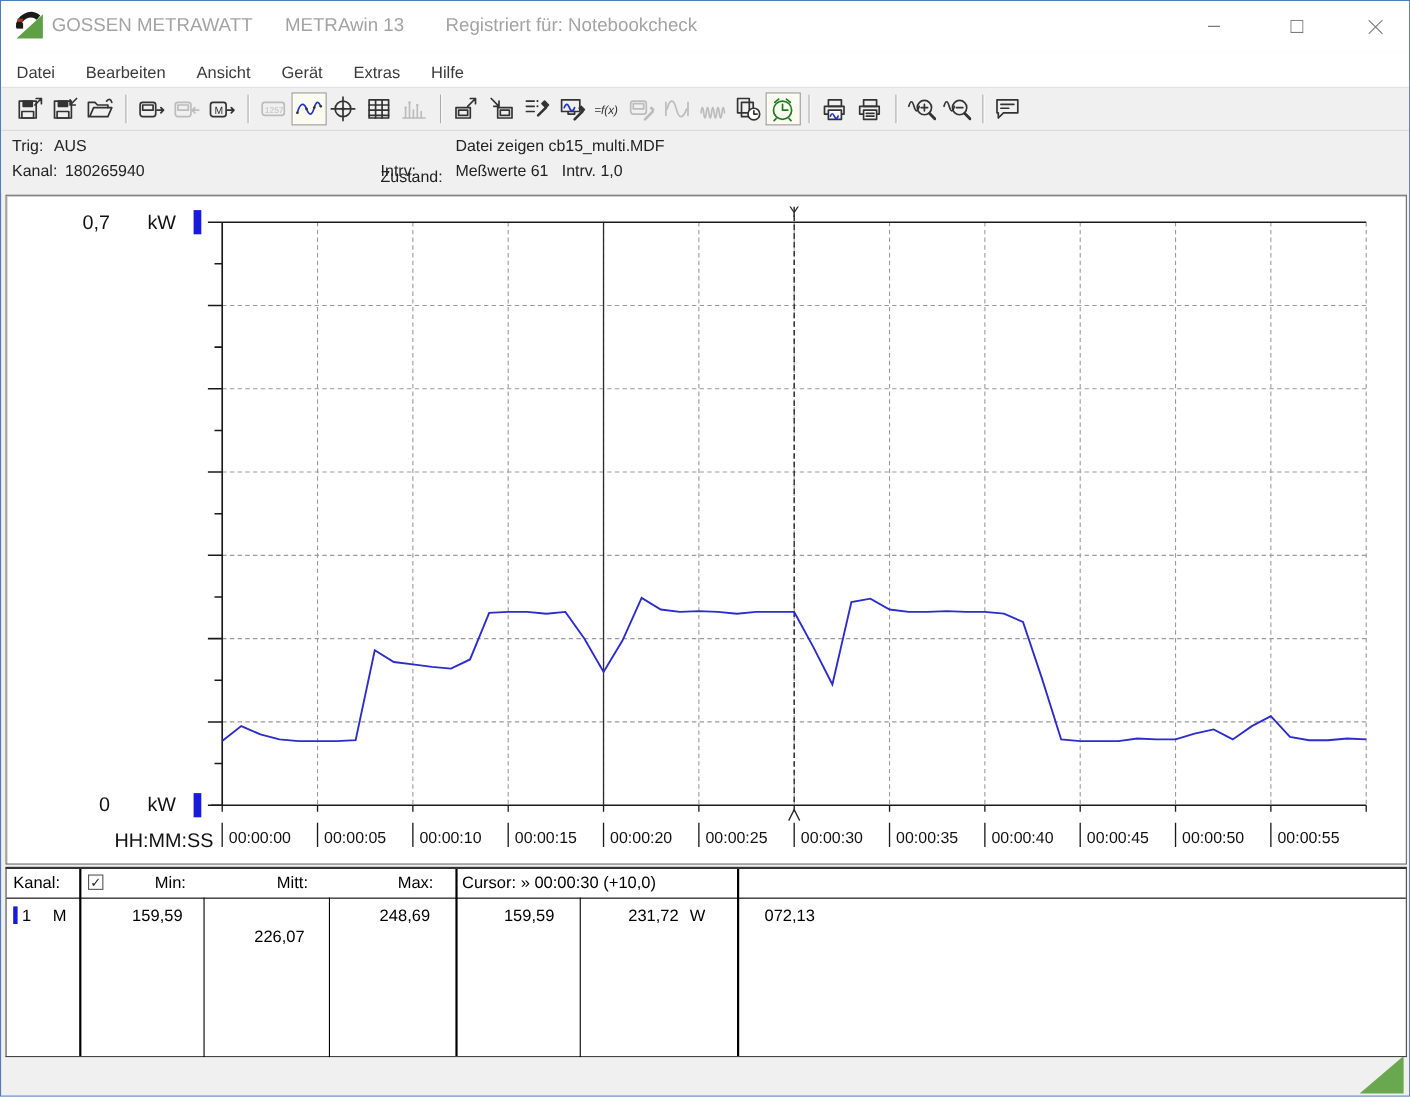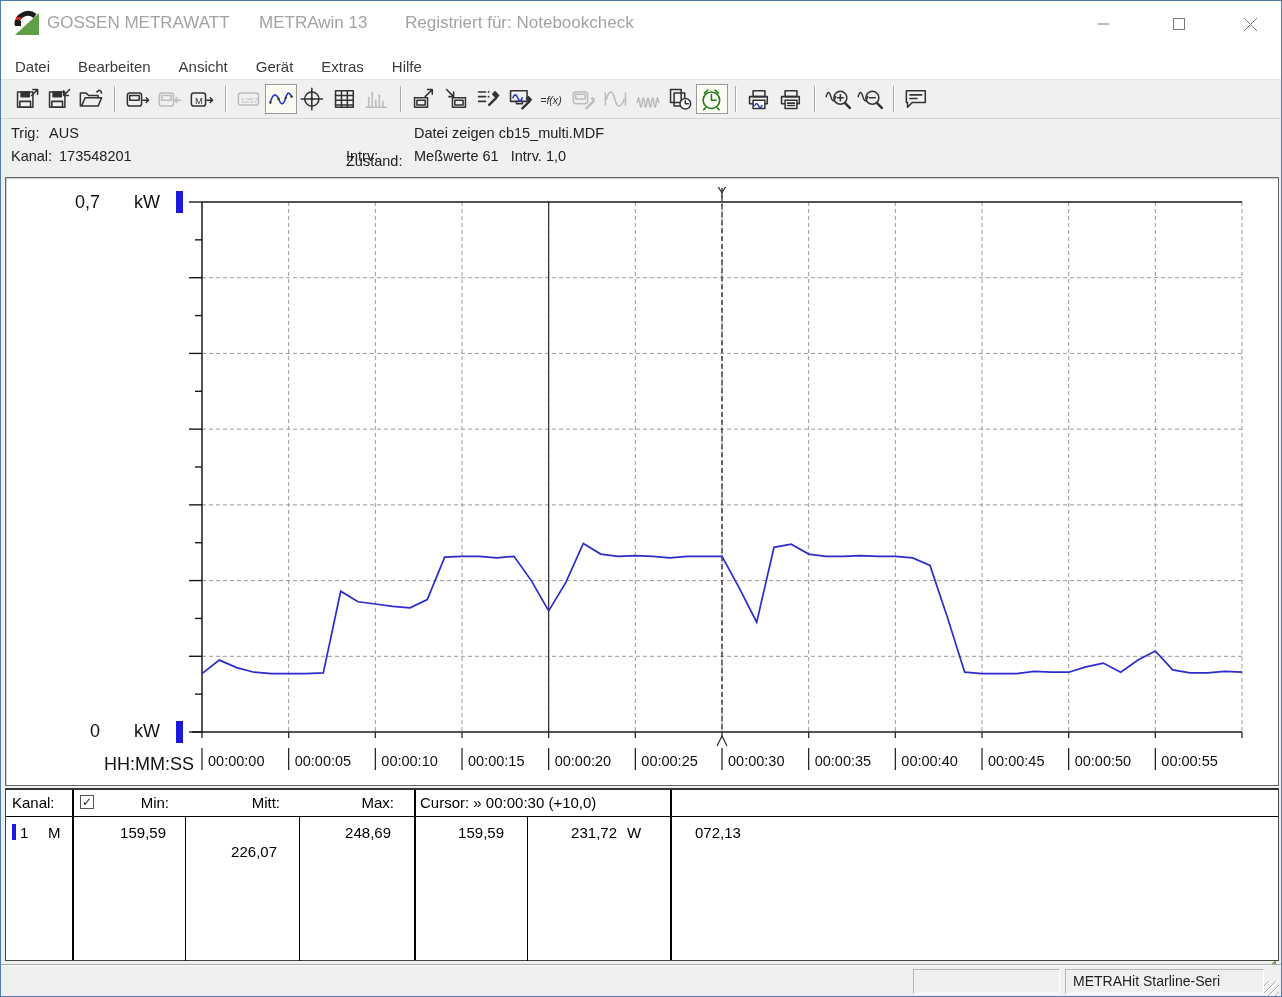--- a/index.html
+++ b/index.html
@@ -300,21 +300,21 @@
           <path d="M5 6.5 h10 M5 9.5 h6"></path>
         </svg>
       </span>
     </div>
   <div id="tb-triangle"></div>
 
   <div id="infopanel">
     <span class="info-line" style="left:10px;top:6px;">Trig:</span>
     <span class="info-line" style="left:48px;top:6px;">AUS</span>
     <span class="info-line" style="left:10px;top:29px;">Kanal:</span>
-    <span class="info-line" style="left:58px;top:29px;">173548201</span>
+    <span class="info-line" style="left:58px;top:29px;">180265940</span>
     <span class="info-line" style="left:345px;top:6px;margin-top:28px;">Zustand:</span>
     <span class="info-line" style="left:413px;top:6px;">Datei zeigen cb15_multi.MDF</span>
     <span class="info-line" style="left:345px;top:29px;">Intrv:</span>
     <span class="info-line" style="left:413px;top:29px;">Meßwerte 61   Intrv. 1,0</span>
   </div>
 
   <div id="chartpanel">
     <svg id="plot" width="1272" height="607" viewBox="0 0 1272 607">
         <g>
           <line x1="196" x2="1236" y1="478.2857142857143" y2="478.2857142857143" stroke="#9b9b9b" stroke-dasharray="4 3" stroke-width="1"></line>
@@ -437,21 +437,14 @@
     <span class="scell" style="left:42px;top:34px;">M</span>
     <span class="scell" style="left:66px;top:34px;width:94px;text-align:right;">159,59</span>
     <span class="scell" style="left:179px;top:34px;width:92px;text-align:right;margin-top:19px;">226,07</span>
     <span class="scell" style="left:293px;top:34px;width:92px;text-align:right;">248,69</span>
     <span class="scell" style="left:408px;top:34px;width:90px;text-align:right;">159,59</span>
     <span class="scell" style="left:521px;top:34px;width:90px;text-align:right;">231,72</span>
     <span class="scell" style="left:621px;top:34px;">W</span>
     <span class="scell" style="left:689px;top:34px;">072,13</span>
   </div>
 
-  <div id="statusbar">
-    <div class="sb-box" id="sb-box1"></div>
-    <div class="sb-box" id="sb-box2">
-      <span>METRAHit Starline-Seri</span>
-    </div>
-    <div id="sb-grip"></div>
-  </div>
 
 </div>
 
 </body></html>

